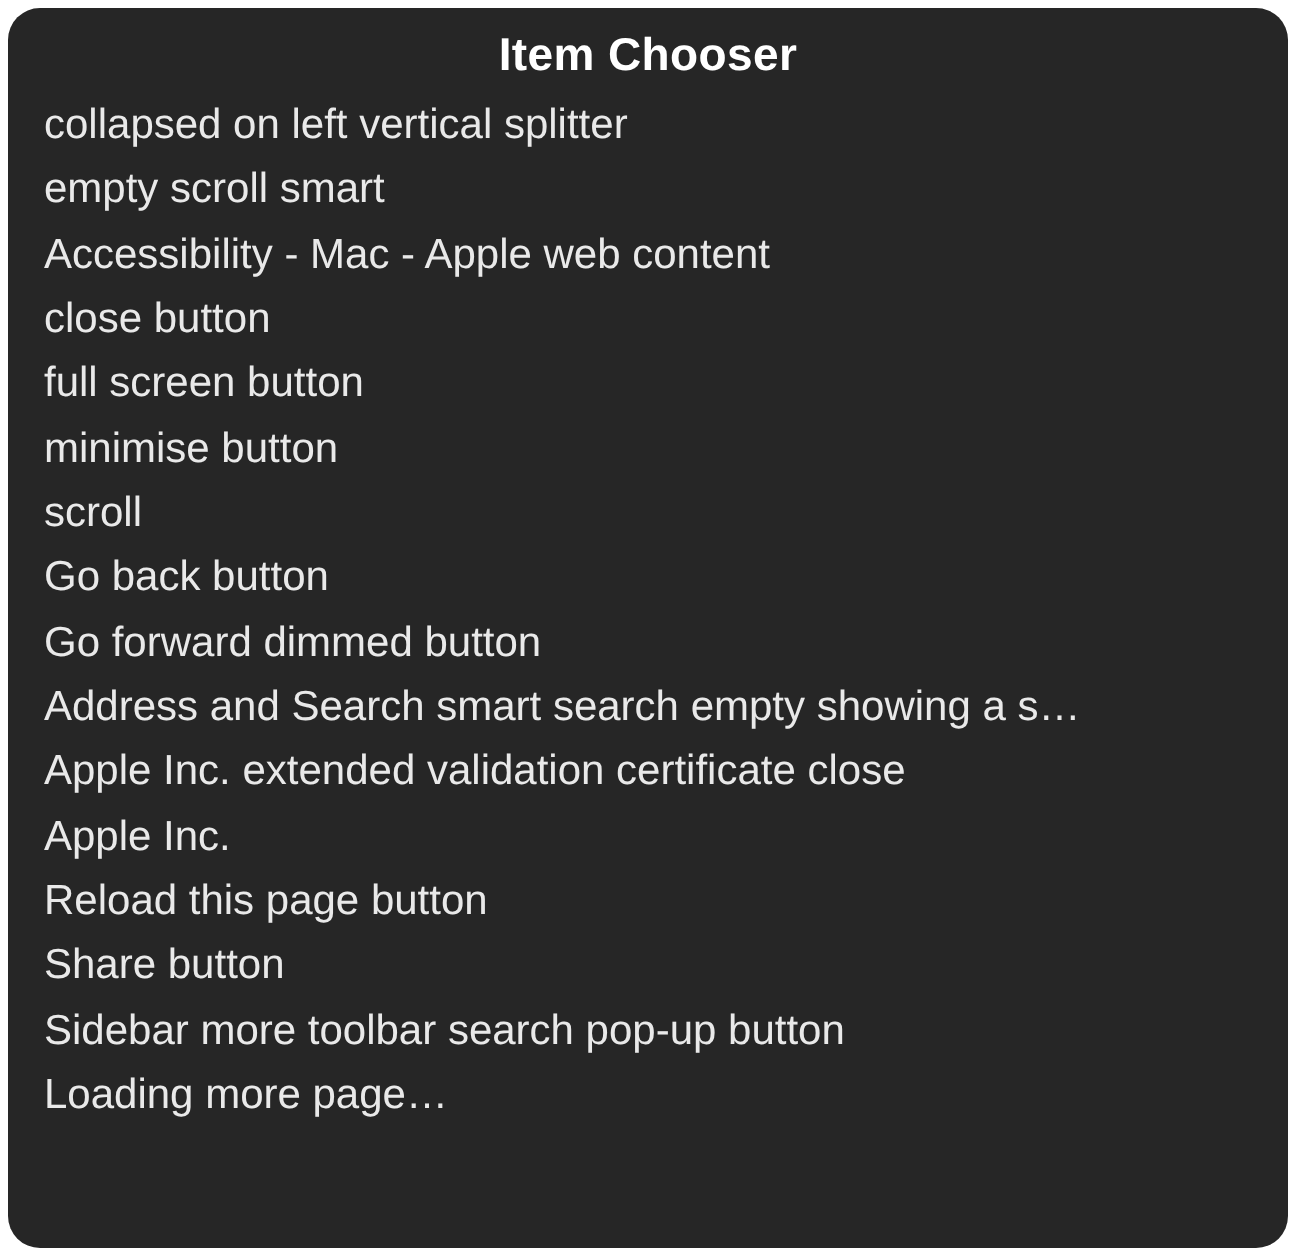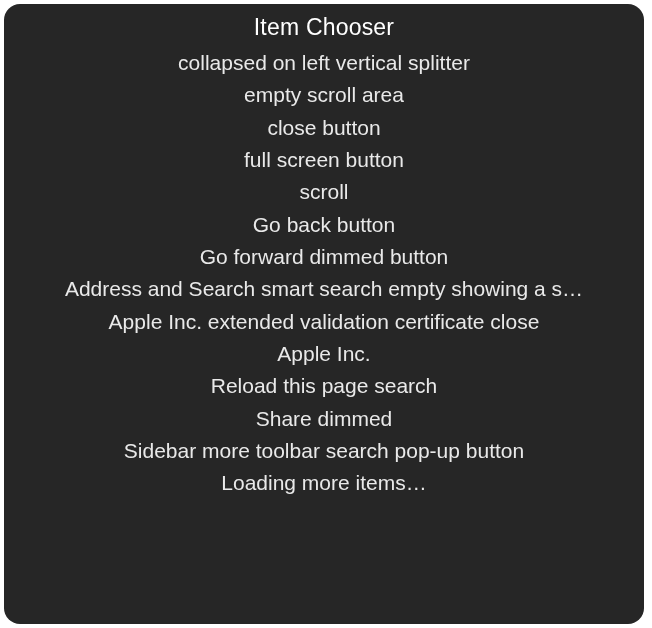--- a/index.html
+++ b/index.html
@@ -20,56 +20,57 @@
       margin: 4px;
       background: #262626;
       border-radius: 16px;
       overflow: hidden;
       display: flex;
       flex-direction: column;
     }
     .title {
       color: #ffffff;
       font-size: 23px;
-      font-weight: 400;
+      font-weight: 700;
       text-align: center;
       padding: 10px 0 6px 0;
       letter-spacing: 0.2px;
     }
     .list {
       flex: 1;
       overflow: hidden;
       padding: 0 18px 0 18px;
     }
     .list-item {
       color: #e9e9e9;
       font-size: 21px;
       font-weight: 400;
       line-height: 1.54;
       white-space: nowrap;
       overflow: hidden;
       text-overflow: ellipsis;
       cursor: default;
-      text-align: center;
     }
   </style>
 </head>
 <body>
 
 <div class="panel">
   <div class="title">Item Chooser</div>
   <div class="list">
     <div class="list-item">collapsed on left vertical splitter</div>
-    <div class="list-item">empty scroll area</div>
+    <div class="list-item">empty scroll smart</div>
+    <div class="list-item">Accessibility - Mac - Apple web content</div>
     <div class="list-item">close button</div>
     <div class="list-item">full screen button</div>
+    <div class="list-item">minimise button</div>
     <div class="list-item">scroll</div>
     <div class="list-item">Go back button</div>
     <div class="list-item">Go forward dimmed button</div>
     <div class="list-item">Address and Search smart search empty showing a s…</div>
     <div class="list-item">Apple Inc. extended validation certificate close</div>
     <div class="list-item">Apple Inc.</div>
-    <div class="list-item">Reload this page search</div>
-    <div class="list-item">Share dimmed</div>
+    <div class="list-item">Reload this page button</div>
+    <div class="list-item">Share button</div>
     <div class="list-item">Sidebar more toolbar search pop-up button</div>
-    <div class="list-item">Loading more items…</div>
+    <div class="list-item">Loading more page…</div>
   </div>
 </div>
 
 </body></html>

